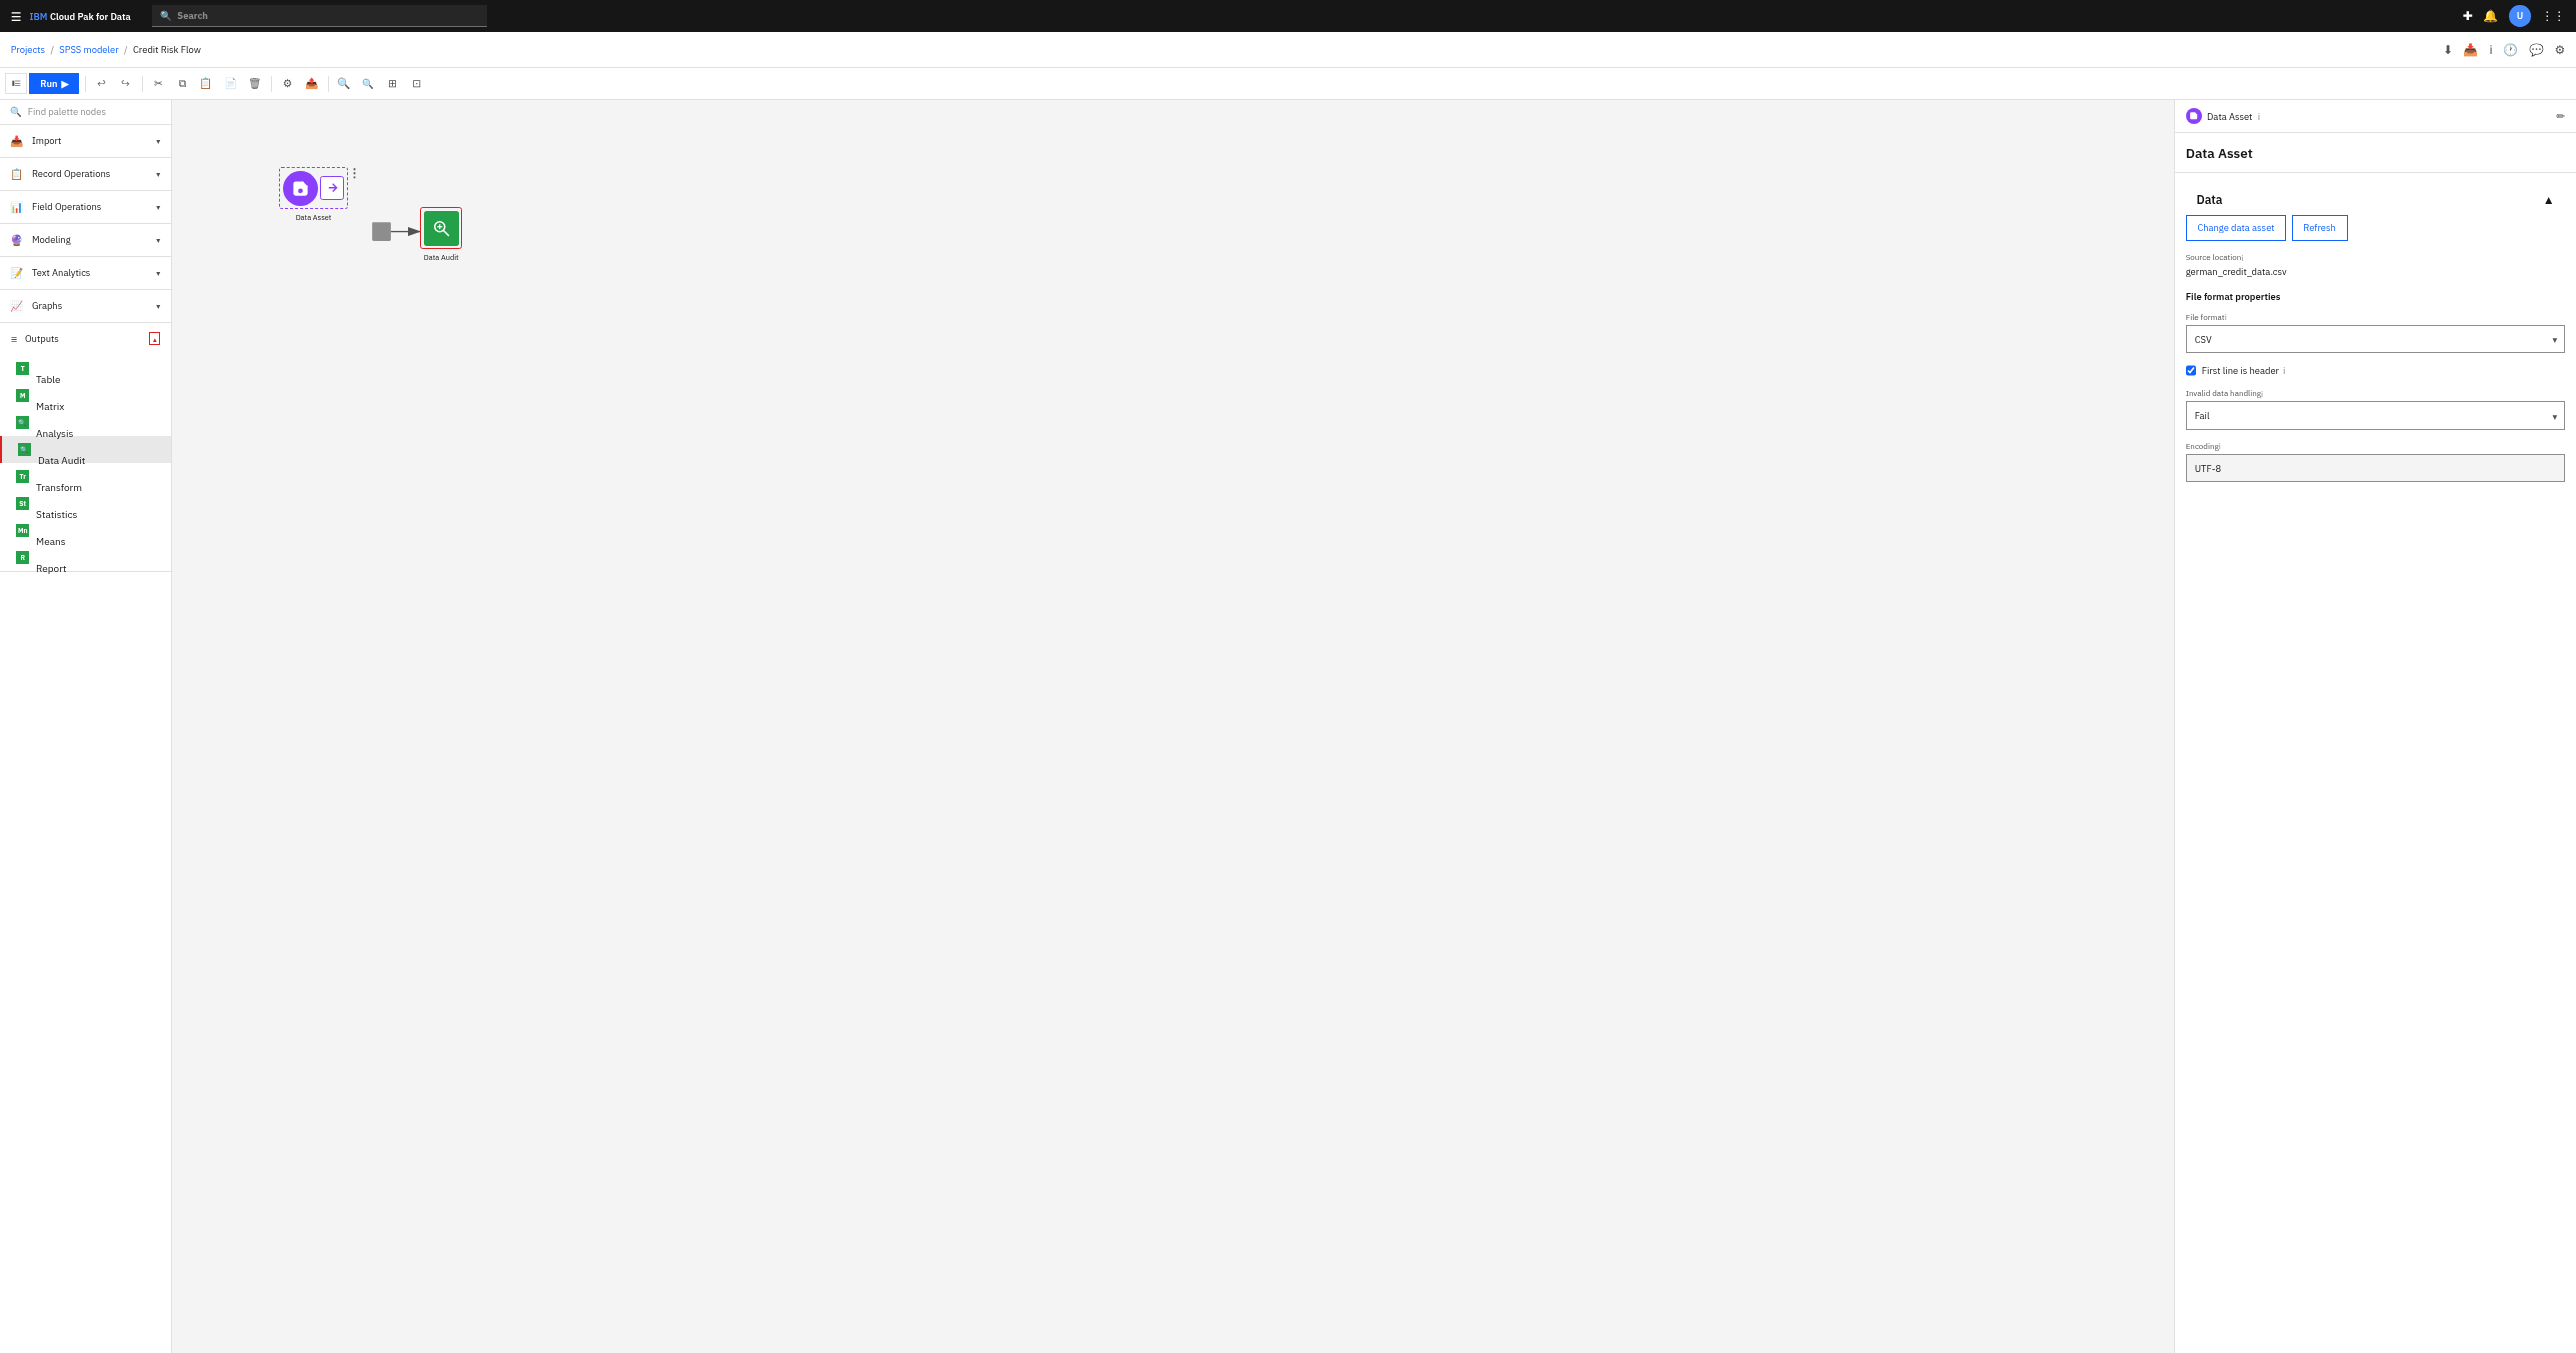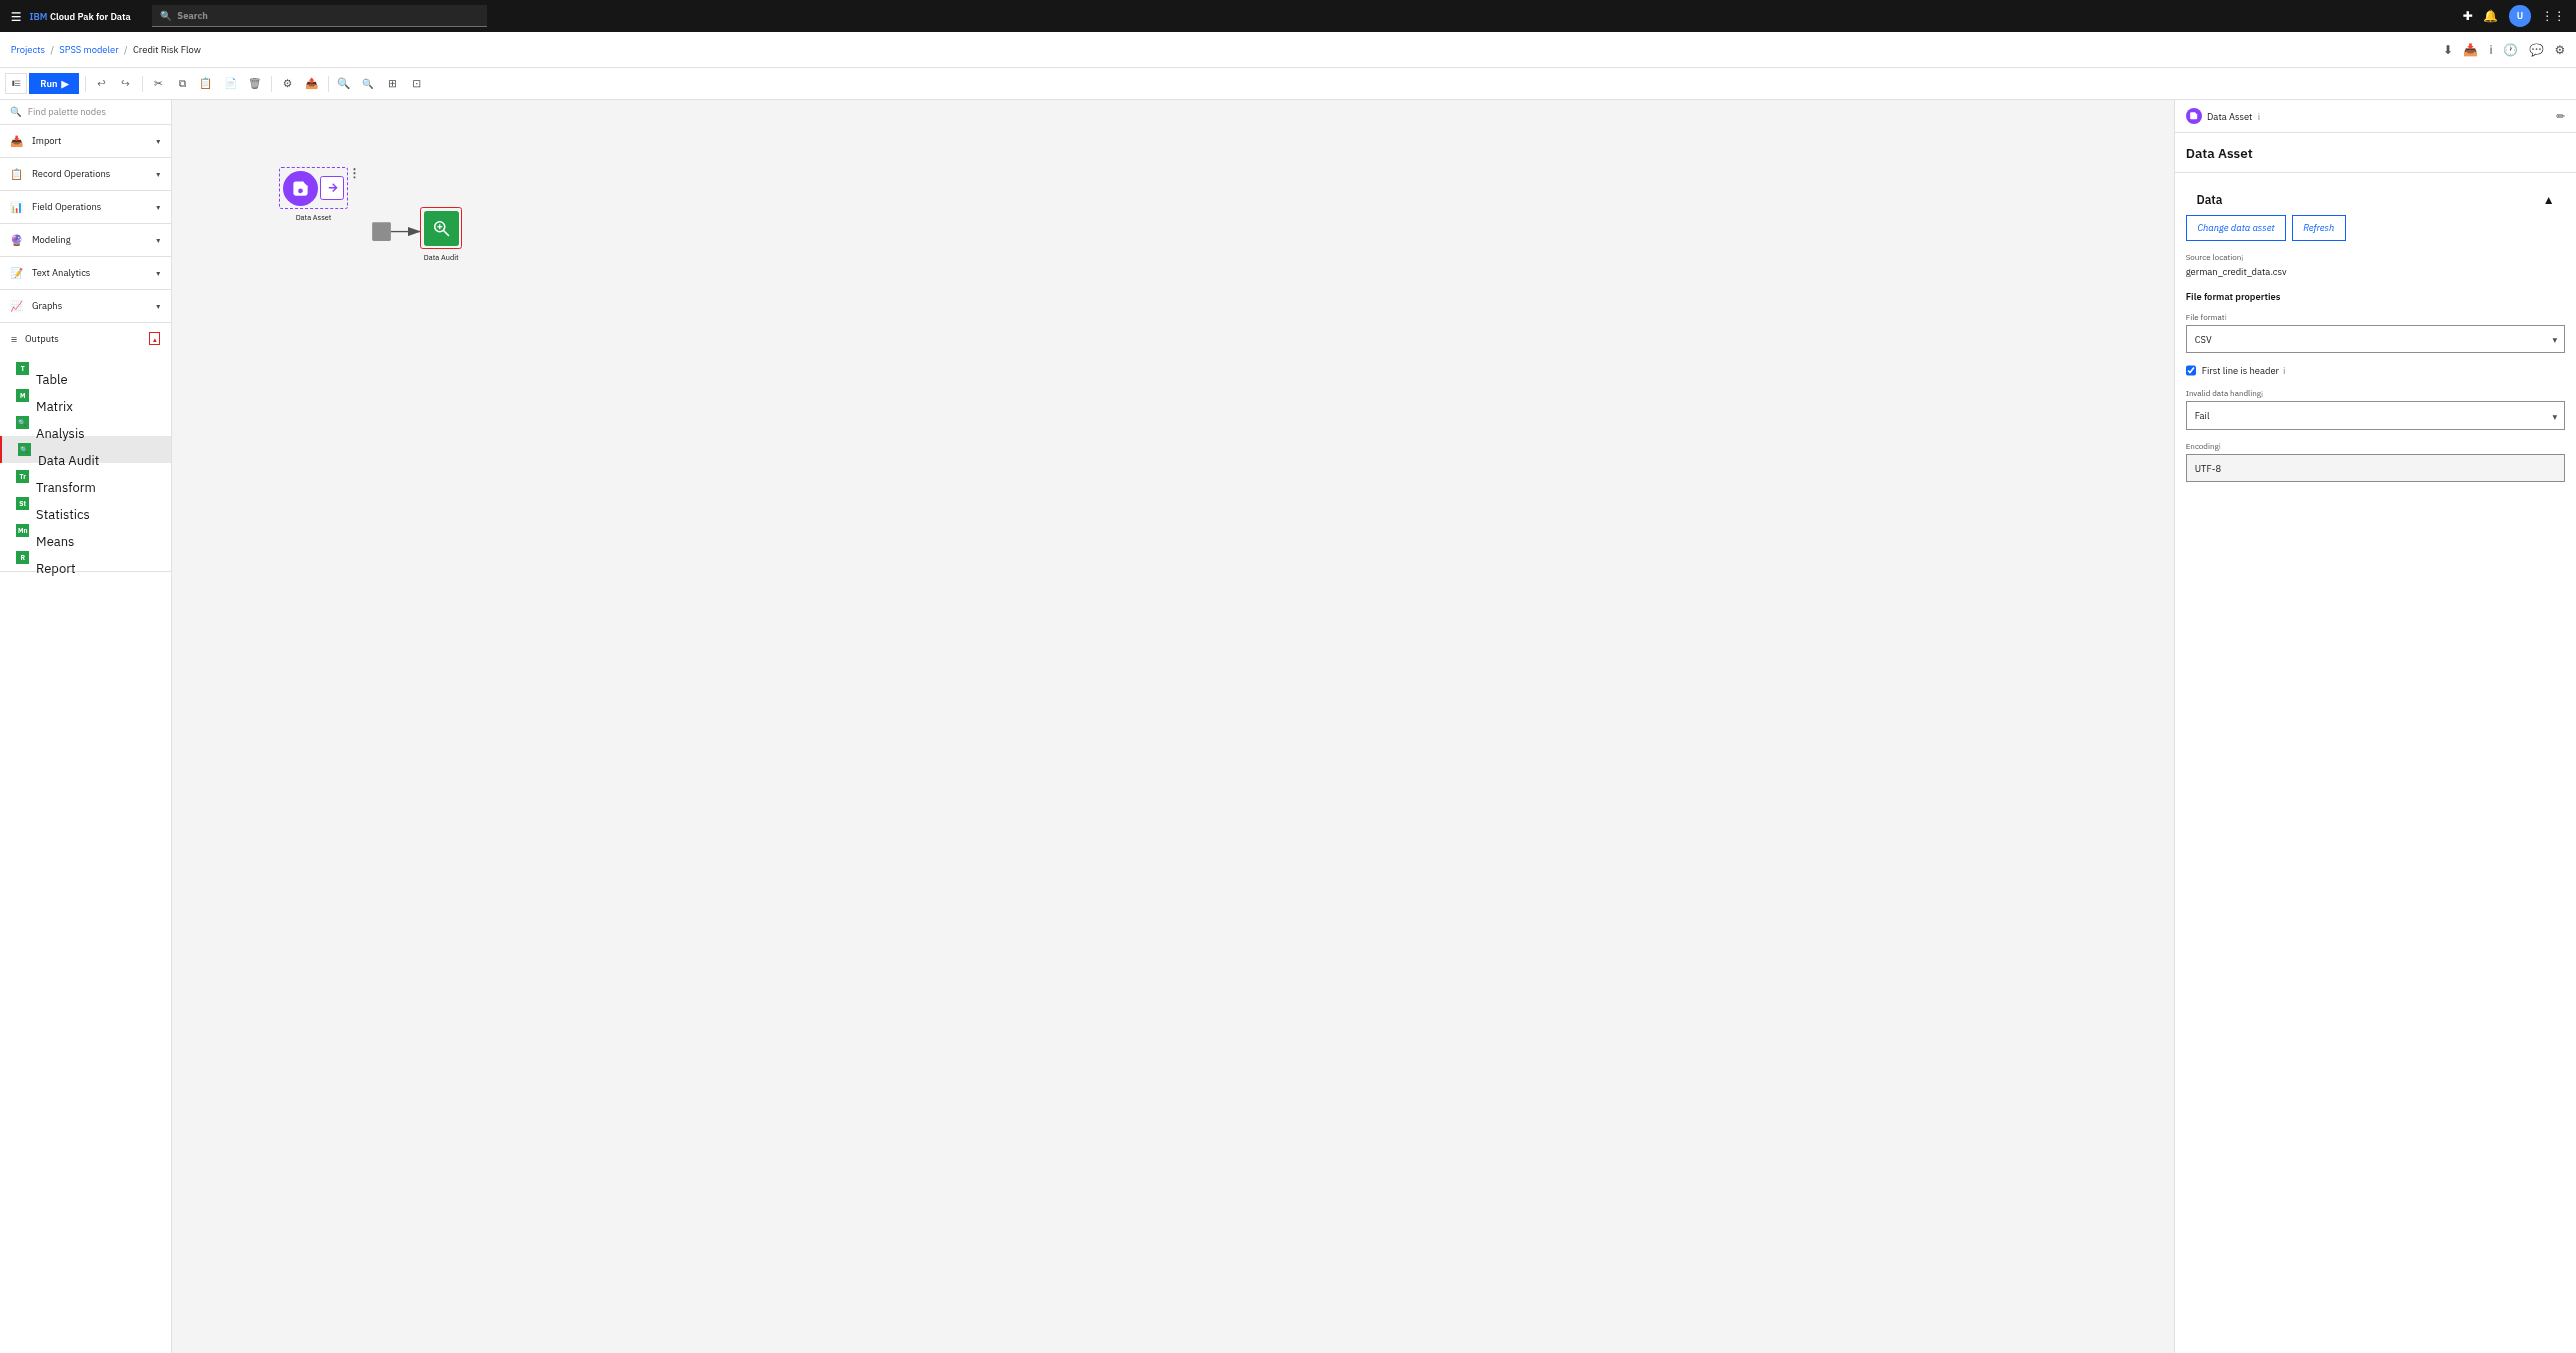--- a/index.html
+++ b/index.html
@@ -159,21 +159,21 @@
       padding: 0 10.7px 0 16px;
       height: 27px;
       cursor: pointer;
       gap: 6.7px;
     }
     .sidebar-item.active {
       background: #e8e8e8;
       border-left: 2px solid #e02020;
     }
     .sidebar-item .item-icon { width: 13.4px; height: 13.4px; display: flex; align-items: center; justify-content: center; }
-    .sidebar-item .item-label { font-size: 13px; color: #161616; margin-top: 23px; }
+    .sidebar-item .item-label { font-size: 10px; color: #161616; margin-top: 23px; }
 
     
     .canvas-area {
       flex: 1;
       background: #f4f4f4;
       position: relative;
       overflow: hidden;
     }
 
     
@@ -265,21 +265,20 @@
       gap: 5.4px;
       margin-bottom: 10.7px;
     }
     .btn-outline {
       border: 0.7px solid #0f62fe;
       background: #fff;
       color: #0f62fe;
       padding: 5.4px 10.7px;
       font-size: 9.4px;
       cursor: pointer;
-      font-style: italic;
     }
 
     .field-group {
       margin-bottom: 10.7px;
     }
     .field-label {
       font-size: 8px;
       color: #525252;
       margin-bottom: 2.7px;
       display: flex;

